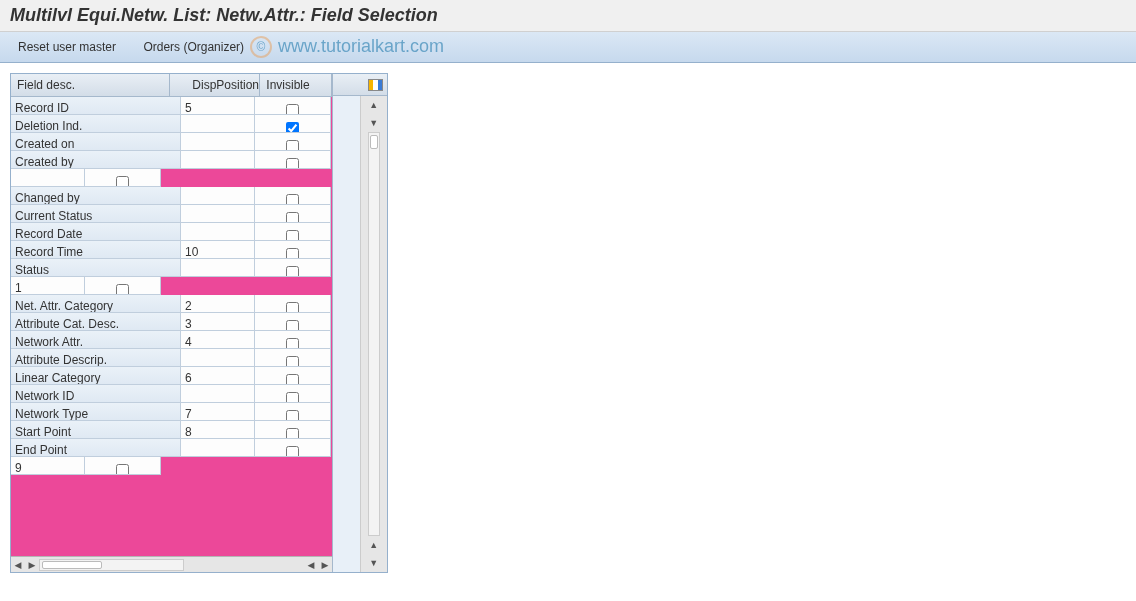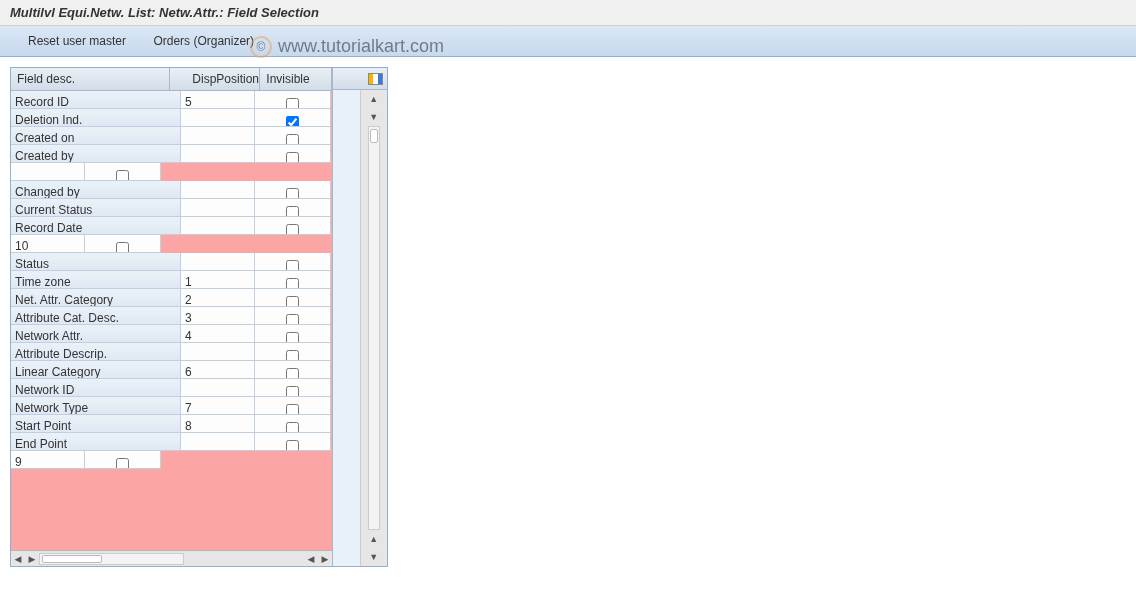--- a/index.html
+++ b/index.html
@@ -11,21 +11,21 @@
       width: 1136px;
       height: 601px;
       overflow: hidden;
       position: relative;
     }
     .watermark {
       position: absolute;
       top: 36px;
       left: 250px;
       font-size: 18px;
-      color: #0f172a;
+      color: #0369a1;
       opacity: 0.5;
       pointer-events: none;
       z-index: 1000;
     }
     .watermark em {
       display:inline-block;
       width:22px; height:22px;
       border:2px solid #e8a05c;
       border-radius:50%;
       text-align:center;
@@ -34,44 +34,44 @@
       font-size:12px;
       margin-right:6px;
       vertical-align:middle;
     }
     .header {
       background: #f0f0f0;
       padding: 5px 10px;
       border-bottom: 1px solid #d0d0d0;
       font-weight: bold;
       font-style: italic;
-      font-size: 13px;
+      font-size: 18px;
       color: #333;
     }
     .toolbar {
       background: linear-gradient(to bottom, #dbe8f5 0%, #c6d9ed 100%);
-      padding: 6px 20px;
+      padding: 6px 10px;
       border-bottom: 1px solid #95b0cc;
     }
     .toolbar-item {
       display: inline-block;
       padding: 2px 8px;
       margin-right: 8px;
       cursor: pointer;
       color: #333;
     }
     .content {
       padding: 10px;
     }
     .table-container {
       display: flex;
       border: 1px solid #95b0cc;
       width: 378px;
       height: 500px;
-      background: #fca5a5;
+      background: #ec4899;
     }
     .table-main {
       flex: 1;
       display: flex;
       flex-direction: column;
       overflow: hidden;
     }
     .table-header {
       display: flex;
       background: linear-gradient(to bottom, #e9eff5, #d3dde8);
@@ -245,30 +245,30 @@
             <div class="cell desc">Current Status</div>
             <div class="cell pos"></div>
             <div class="cell inv"><input type="checkbox" style=""></div>
           </div>
           <div class="row">
             <div class="cell desc">Record Date</div>
             <div class="cell pos"></div>
             <div class="cell inv"><input type="checkbox" style=""></div>
           </div>
           <div class="row">
+            <div class="cell desc">Record Time</div>
             <div class="cell pos">10</div>
             <div class="cell inv"><input type="checkbox" style=""></div>
           </div>
           <div class="row">
             <div class="cell desc">Status</div>
             <div class="cell pos"></div>
             <div class="cell inv"><input type="checkbox" style=""></div>
           </div>
           <div class="row">
-            <div class="cell desc">Time zone</div>
             <div class="cell pos">1</div>
             <div class="cell inv"><input type="checkbox" style=""></div>
           </div>
           <div class="row">
             <div class="cell desc">Net. Attr. Category</div>
             <div class="cell pos">2</div>
             <div class="cell inv"><input type="checkbox" style=""></div>
           </div>
           <div class="row">
             <div class="cell desc">Attribute Cat. Desc.</div>

